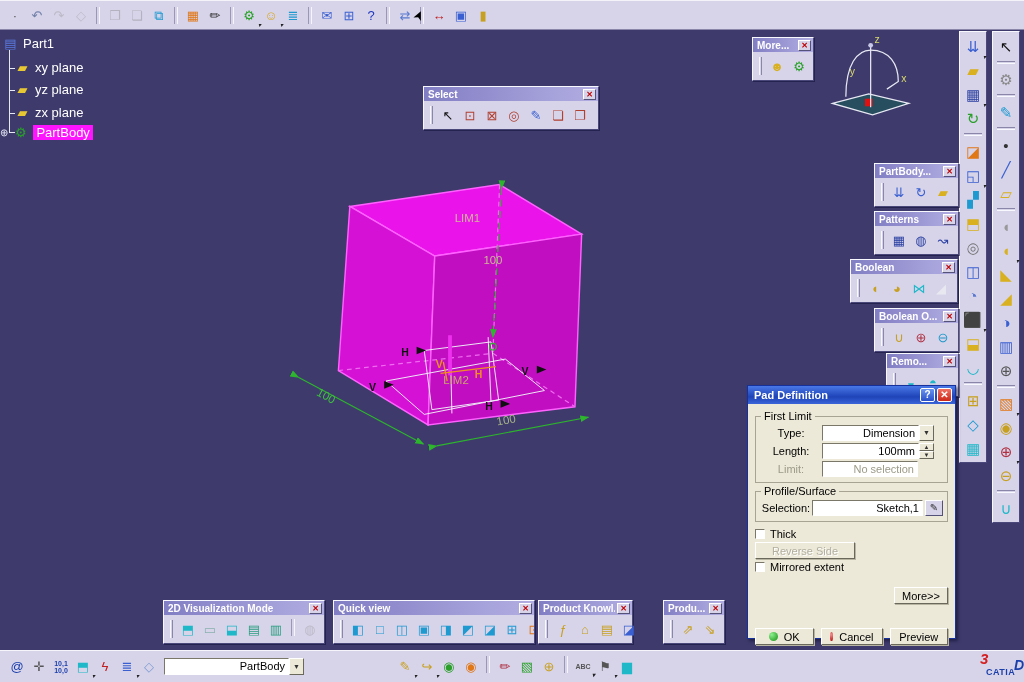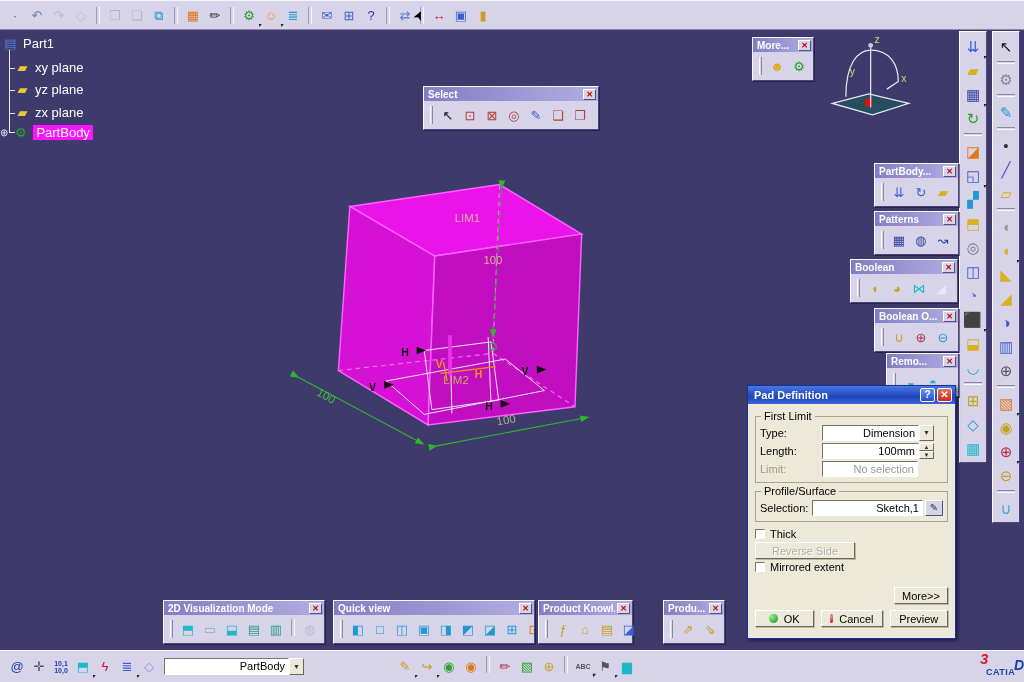--- a/index.html
+++ b/index.html
@@ -62,39 +62,39 @@
     background:linear-gradient(180deg,#4a78e8 0%,#1e44b8 60%,#3a64d8 100%); }
   #pad-dialog .dlg-title .t { flex:1; color:#fff; font-weight:bold; font-size:11px; }
   .dlg-btn { width:15px; height:14px; margin-left:2px; border:1px solid #fff; border-radius:2px;
     color:#fff; font-size:10px; line-height:12px; text-align:center; font-weight:bold; }
   .dlg-help { background:linear-gradient(180deg,#6a94f0,#2a50c8); }
   .dlg-close { background:linear-gradient(180deg,#f07060,#cc2818); }
   .dlg-body { padding:4px 7px; }
   .groupbox { position:relative; border:1px solid #a8a494; margin-top:8px; padding:6px 4px 3px; }
   .groupbox .legend { position:absolute; top:-7px; left:5px; background:#ece9d8; padding:0 3px; }
   .frow { display:flex; align-items:center; margin:2px 0; }
-  .flabel { width:62px; flex:0 0 auto; }
+  .flabel { width:62px; flex:0 0 auto;text-align:center; }
   .flabel.dis, .dis-text { color:#9c9a88; }
   .field { background:#fff; border:1px solid; border-color:#7a7668 #fff #fff #7a7668;
     height:16px; line-height:14px; padding:0 3px; overflow:hidden; white-space:nowrap;text-align:right; }
   .combo { display:flex; width:112px; }
   .combo .field { flex:1; }
   .mini-btn { width:15px; height:16px; background:#ece9d8; border:1px solid; border-color:#fff #6a685a #6a685a #fff;
     font-size:7px; text-align:center; line-height:14px; color:#333; }
   .spin-col { display:flex; flex-direction:column; width:15px; }
   .spin-col .mini-btn { height:8px; line-height:6px; font-size:6px; }
   .chk { width:10px; height:10px; background:#fff; border:1px solid; border-color:#7a7668 #fff #fff #7a7668; margin-right:5px; flex:0 0 auto; }
   .btn3d { background:#ece9d8; border:1px solid; border-color:#fff #6a685a #6a685a #fff;
     box-shadow:1px 1px 0 #b8b5a2; font-size:11px; height:17px; padding:0 8px;
     display:inline-flex; align-items:center; justify-content:center; }
   .btn3d.disabled { color:#b2afa0; text-shadow:1px 1px 0 #fff; }
   .ball { display:inline-block; width:9px; height:9px; border-radius:50%; margin-right:6px; }
   .ball.green { background:radial-gradient(circle at 30% 30%,#8ef08e,#129012); }
   .ball.red { background:radial-gradient(circle at 30% 30%,#f09090,#b81010); }
-  .ok-row { display:flex; gap:7px; margin-top:6px; }
+  .ok-row { display:flex; gap:7px; margin-top:24px; }
   .ok-row .btn3d { width:62px; }
   .more-row { text-align:right; margin-top:14px; }
   .sketch-btn { width:18px; height:16px; margin-left:2px; background:#d7d4ea; border:1px solid; border-color:#fff #55527a #55527a #fff;
     font-size:10px; text-align:center; line-height:14px; color:#333; }
 
   
   #status-bar { position:absolute; left:0; top:650px; width:1024px; height:32px;
     background:#d7d4ea; border-top:1px solid #f6f5fc; display:flex; align-items:center; padding:0 6px; z-index:20; }
   #status-combo { display:flex; width:140px; margin:0 4px; }
   #status-combo .field { flex:1; height:17px; font-size:11px; }

